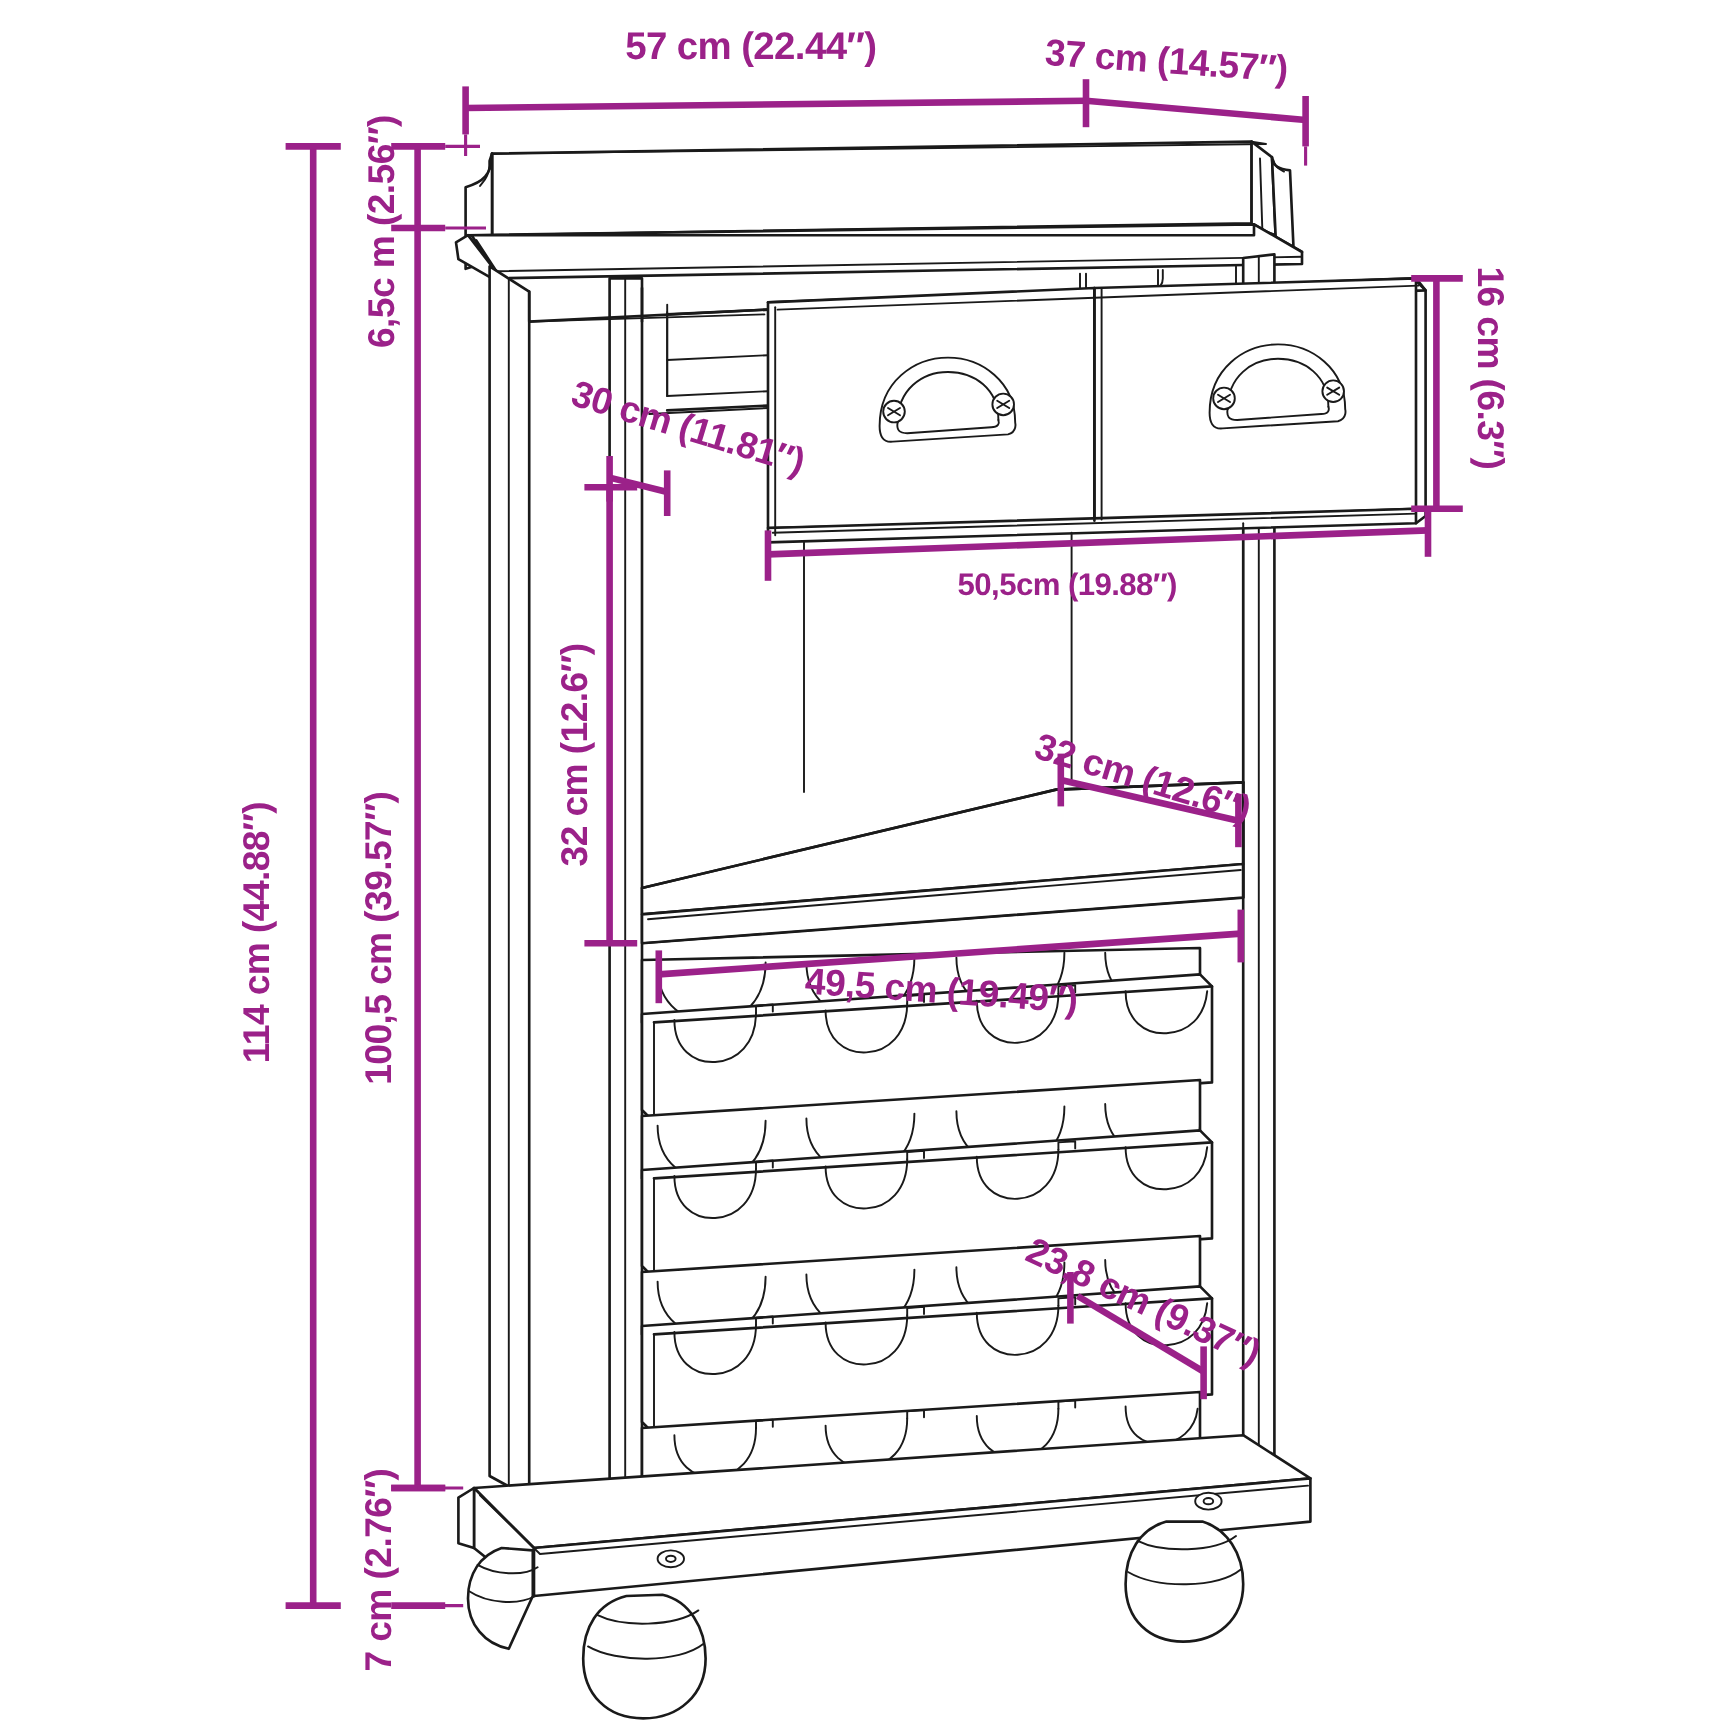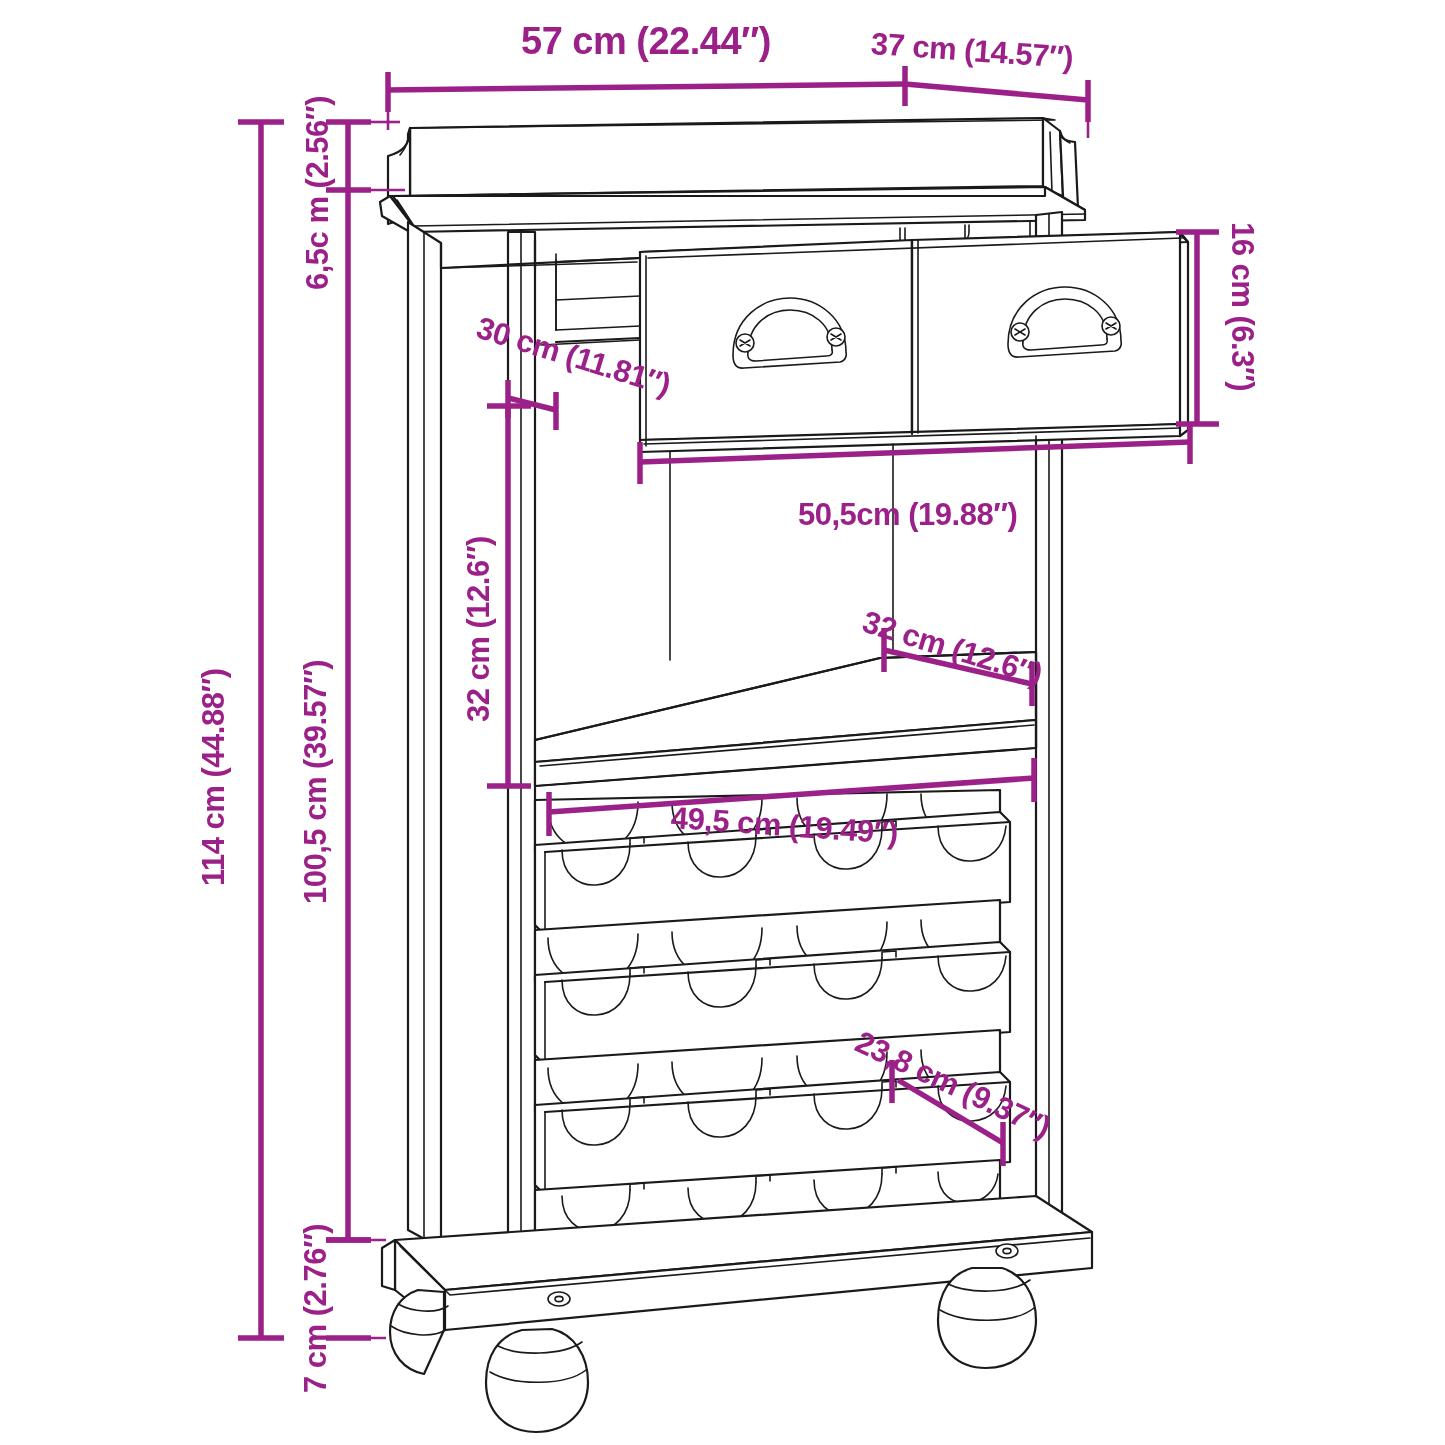--- a/index.html
+++ b/index.html
@@ -353,27 +353,27 @@
 
     <g>
       <path class="dim" d="M898,1080 L1003,1143"></path>
       <path class="dimt" d="M892,1060 L892,1103"></path>
       <path class="dimt" d="M1003,1122 L1003,1166"></path>
     </g>
 
   </g>
 </svg>
 
-<div class="dimtxt" style="left:521px;  top:22px;   font-size:38px;">57 cm (22.44″)</div>
+<div class="dimtxt" style="left:521px;  top:22px;   font-size:32px;">57 cm (22.44″)</div>
 <div class="dimtxt" style="left:872px;  top:28px;   font-size:31px; transform:rotate(4deg);  transform-origin:left top;">37 cm (14.57″)</div>
 <div class="dimtxt" style="left:198px;  top:886px;  font-size:31px; transform:rotate(-90deg); transform-origin:left top;">114 cm (44.88″)</div>
 <div class="dimtxt" style="left:300px;  top:904px;  font-size:31px; transform:rotate(-90deg); transform-origin:left top;">100,5 cm (39.57″)</div>
 <div class="dimtxt" style="left:302px;  top:290px;  font-size:31px; transform:rotate(-90deg); transform-origin:left top;">6,5c m (2.56″)</div>
 <div class="dimtxt" style="left:300px;  top:1393px; font-size:31px; transform:rotate(-90deg); transform-origin:left top;">7 cm (2.76″)</div>
 <div class="dimtxt" style="left:482px;  top:312px;  font-size:31px; transform:rotate(17deg); transform-origin:left top;">30 cm (11.81″)</div>
 <div class="dimtxt" style="left:1258px; top:222px;  font-size:31px; transform:rotate(90deg);  transform-origin:left top;">16 cm (6.3″)</div>
-<div class="dimtxt" style="left:798px;  top:499px;  font-size:31px;">50,5cm (19.88″)</div>
+<div class="dimtxt" style="left:798px;  top:474px;  font-size:26px;">50,5cm (19.88″)</div>
 <div class="dimtxt" style="left:463px;  top:722px;  font-size:31px; transform:rotate(-90deg); transform-origin:left top;">32 cm (12.6″)</div>
 <div class="dimtxt" style="left:868px;  top:606px;  font-size:31px; transform:rotate(17deg); transform-origin:left top;">32 cm (12.6″)</div>
 <div class="dimtxt" style="left:672px;  top:802px;  font-size:31px; transform:rotate(4deg);  transform-origin:left top;">49,5 cm (19.49″)</div>
 <div class="dimtxt" style="left:864px;  top:1026px; font-size:31px; transform:rotate(25deg); transform-origin:left top;">23,8 cm (9.37″)</div>
 
 </div>
 
 </body></html>

